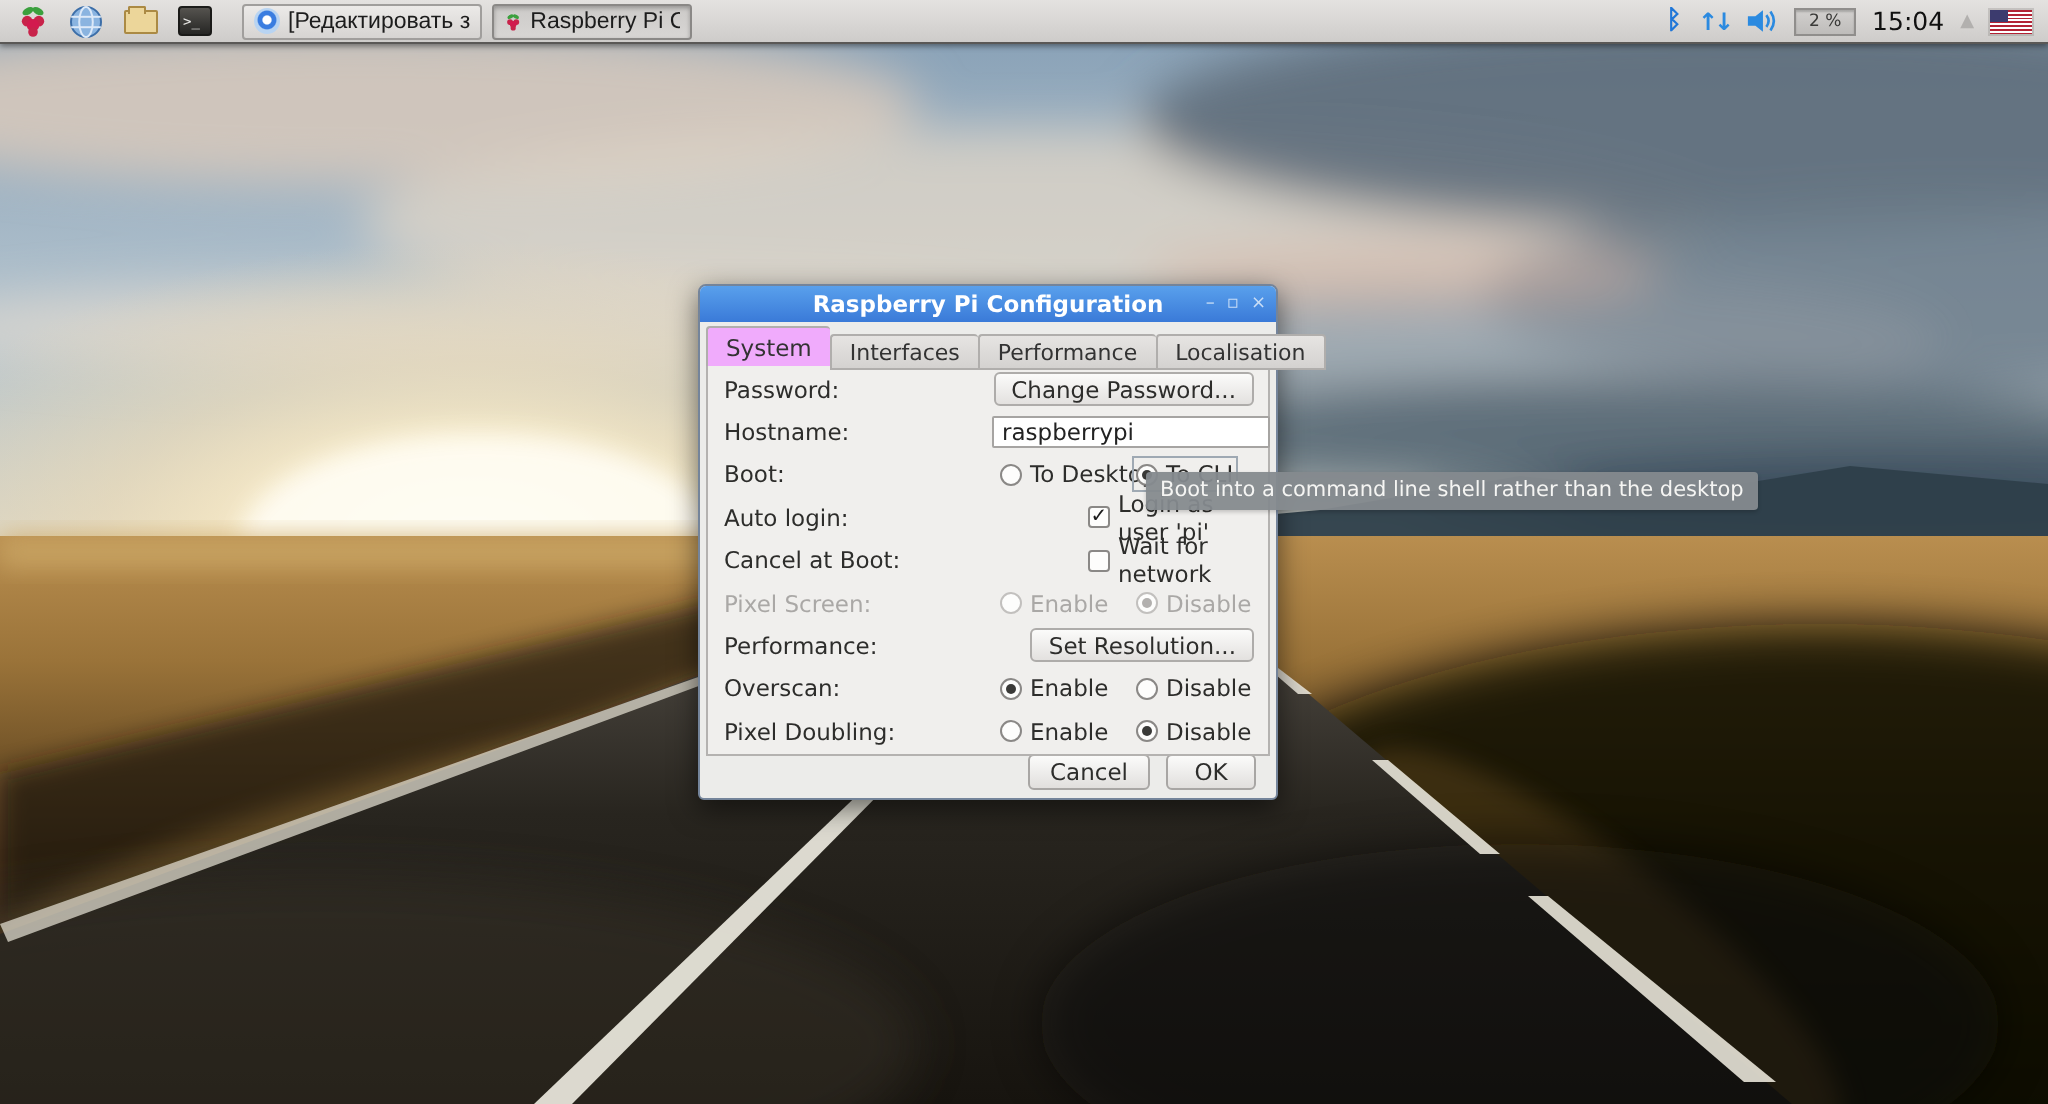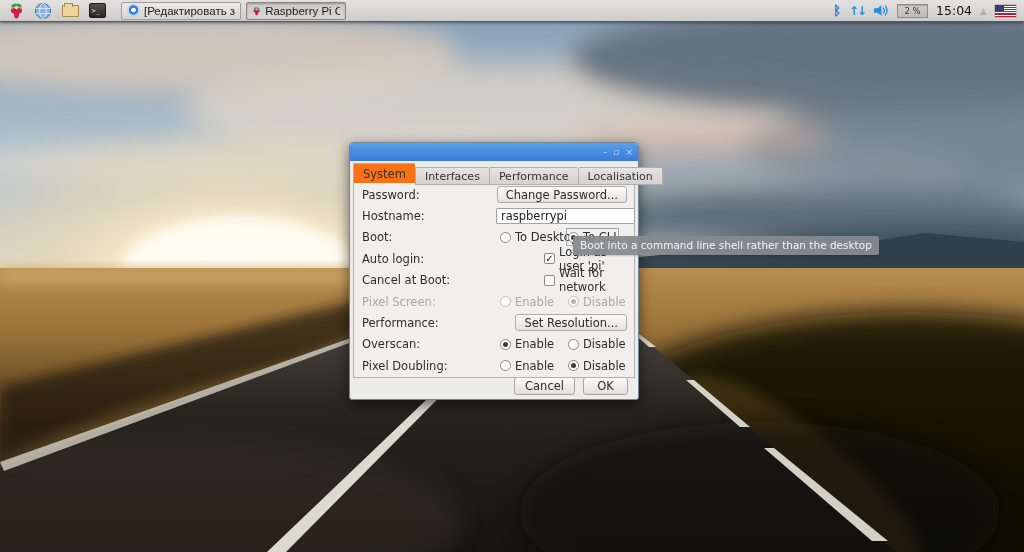--- a/index.html
+++ b/index.html
@@ -53,21 +53,21 @@
   .title { flex:1; text-align:center; color:#fff; font-weight:bold; font-size:11.5px; }
   .win-controls { position:absolute; right:5px; top:0; height:18px; display:flex; gap:6px;
     align-items:center; color:#c8ddf6; font-size:9px; }
   .win-controls span { cursor:pointer; line-height:1; }
 
   .tabs { position:absolute; top:20px; left:3px; height:20px; display:flex; z-index:3; }
   .tab { height:18px; margin-top:4px; padding:0 9px; font-size:11px; color:#333;
     background:linear-gradient(#e6e4e2,#d4d2d0); border:1px solid #b0aeac; border-right:none;
     border-radius:2px 2px 0 0; display:flex; align-items:center; cursor:pointer; }
   .tab:last-child { border-right:1px solid #b0aeac; }
-  .tab.active { height:20px; margin-top:0; background:#f97316; border-bottom:none; font-size:11.5px; }
+  .tab.active { height:20px; margin-top:0; background:#f0abfc; border-bottom:none; font-size:11.5px; }
 
   .content { position:absolute; top:39px; left:3px; width:282px; height:196px;
     background:#f0efed; border:1px solid #b4b2b0; padding-top:1px; z-index:2; }
   .row { height:21.4px; display:flex; align-items:center; position:relative;
     padding-left:8px; font-size:11.5px; color:#2d2d2b; }
   .ctrl-btn { position:absolute; right:7px; top:2px; height:17px; padding:0 8px; font-size:11.5px;
     font-family:inherit; color:#2d2d2b; background:linear-gradient(#fbfbfa,#e3e1df);
     border:1px solid #aeacaa; border-radius:3px; cursor:pointer; }
   .text-input { position:absolute; left:142px; top:2.5px; width:139px; height:16px;
     border:1px solid #a6a4a2; border-radius:1px; background:#fff; font-family:inherit;
@@ -236,20 +236,21 @@
       <g fill="#e8e4d8" opacity="0.9">
         <polygon points="598,280 601,280 618,295 613,295"></polygon>
         <polygon points="626,305 630,305 656,325 649,325"></polygon>
         <polygon points="686,358 694,358 750,405 740,405"></polygon>
         <polygon points="764,426 774,426 888,519 872,519"></polygon>
       </g>
     </svg>
 
     <div class="dialog">
       <div class="titlebar">
+        <span class="title">Raspberry Pi Configuration</span>
         <span class="win-controls">
           <span>–</span>
           <span>▫</span>
           <span>×</span>
         </span>
       </div>
 
       <div class="tabs">
         <span class="tab active">System</span>
         <span class="tab">Interfaces</span>

